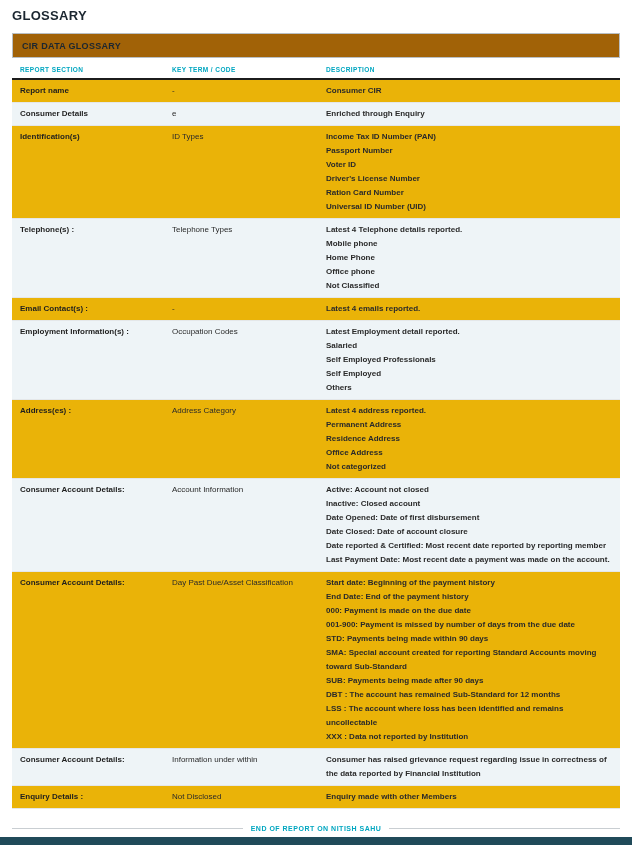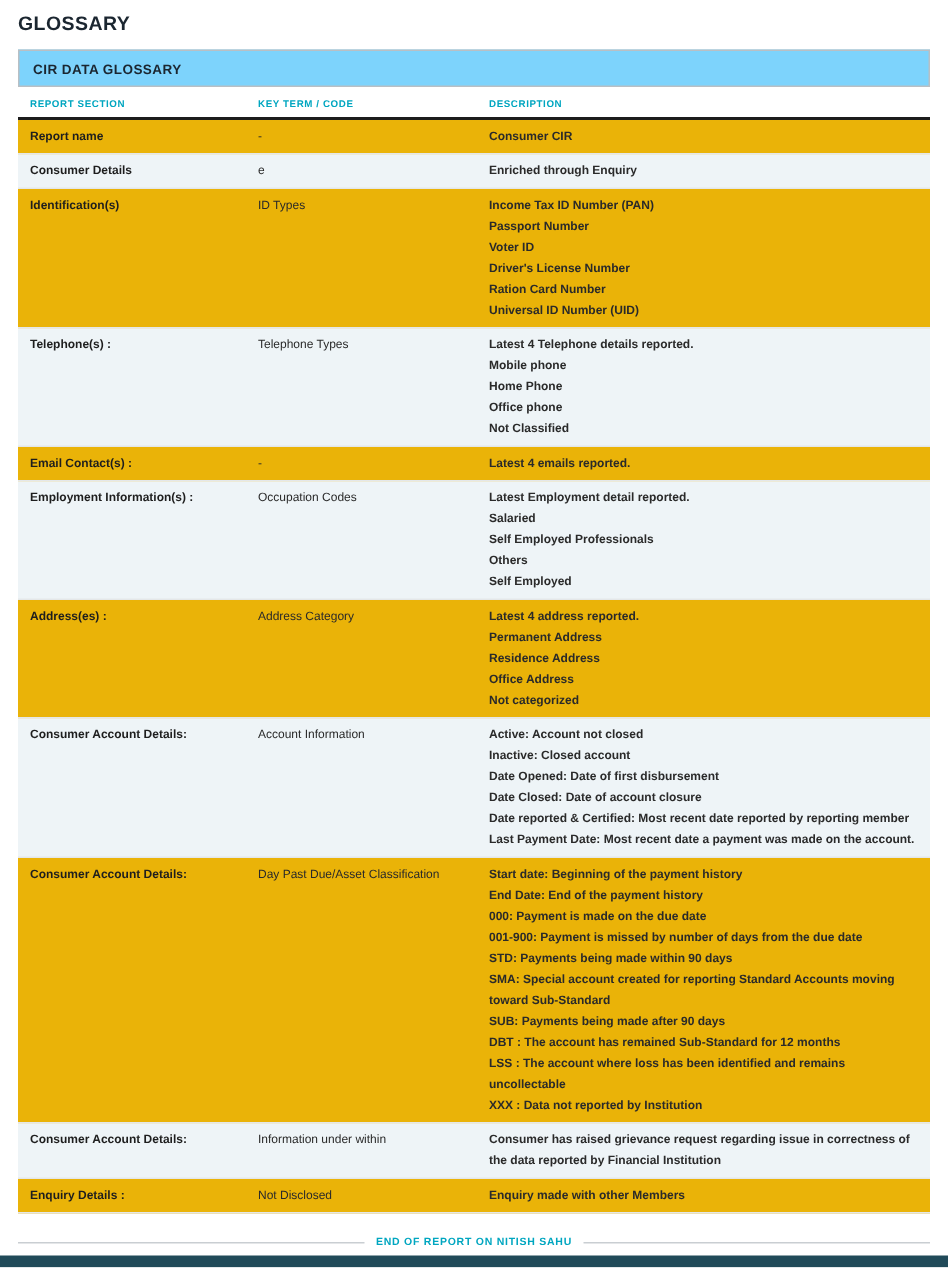--- a/index.html
+++ b/index.html
@@ -26,21 +26,21 @@
     margin: 2px 0 10px 0;
   }
 
   .box-title {
     border: 1px solid #b9bfc4;
     padding: 7px 2px 6px 9px;
     font-size: 9px;
     font-weight: bold;
     letter-spacing: 0.3px;
     color: var(--heading, #1b2630);
-    background: #7dd3fc;
+    background: #a16207;
   }
 
   .grid-row {
     display: grid;
     grid-template-columns: 152px 154px 1fr;
   }
 
   .col-headers {
     border-bottom: 2px solid #1c1c1c;
   }
@@ -162,22 +162,22 @@
               <div class="desc-line">Latest 4 emails reported.</div>
             </div>
           </div>
           <div class="grid-row row alt">
             <div class="cell section">Employment Information(s) :</div>
             <div class="cell key">Occupation Codes</div>
             <div class="cell desc">
               <div class="desc-line">Latest Employment detail reported.</div>
               <div class="desc-line">Salaried</div>
               <div class="desc-line">Self Employed Professionals</div>
+              <div class="desc-line">Self Employed</div>
               <div class="desc-line">Others</div>
-              <div class="desc-line">Self Employed</div>
             </div>
           </div>
           <div class="grid-row row">
             <div class="cell section">Address(es) :</div>
             <div class="cell key">Address Category</div>
             <div class="cell desc">
               <div class="desc-line">Latest 4 address reported.</div>
               <div class="desc-line">Permanent Address</div>
               <div class="desc-line">Residence Address</div>
               <div class="desc-line">Office Address</div>

